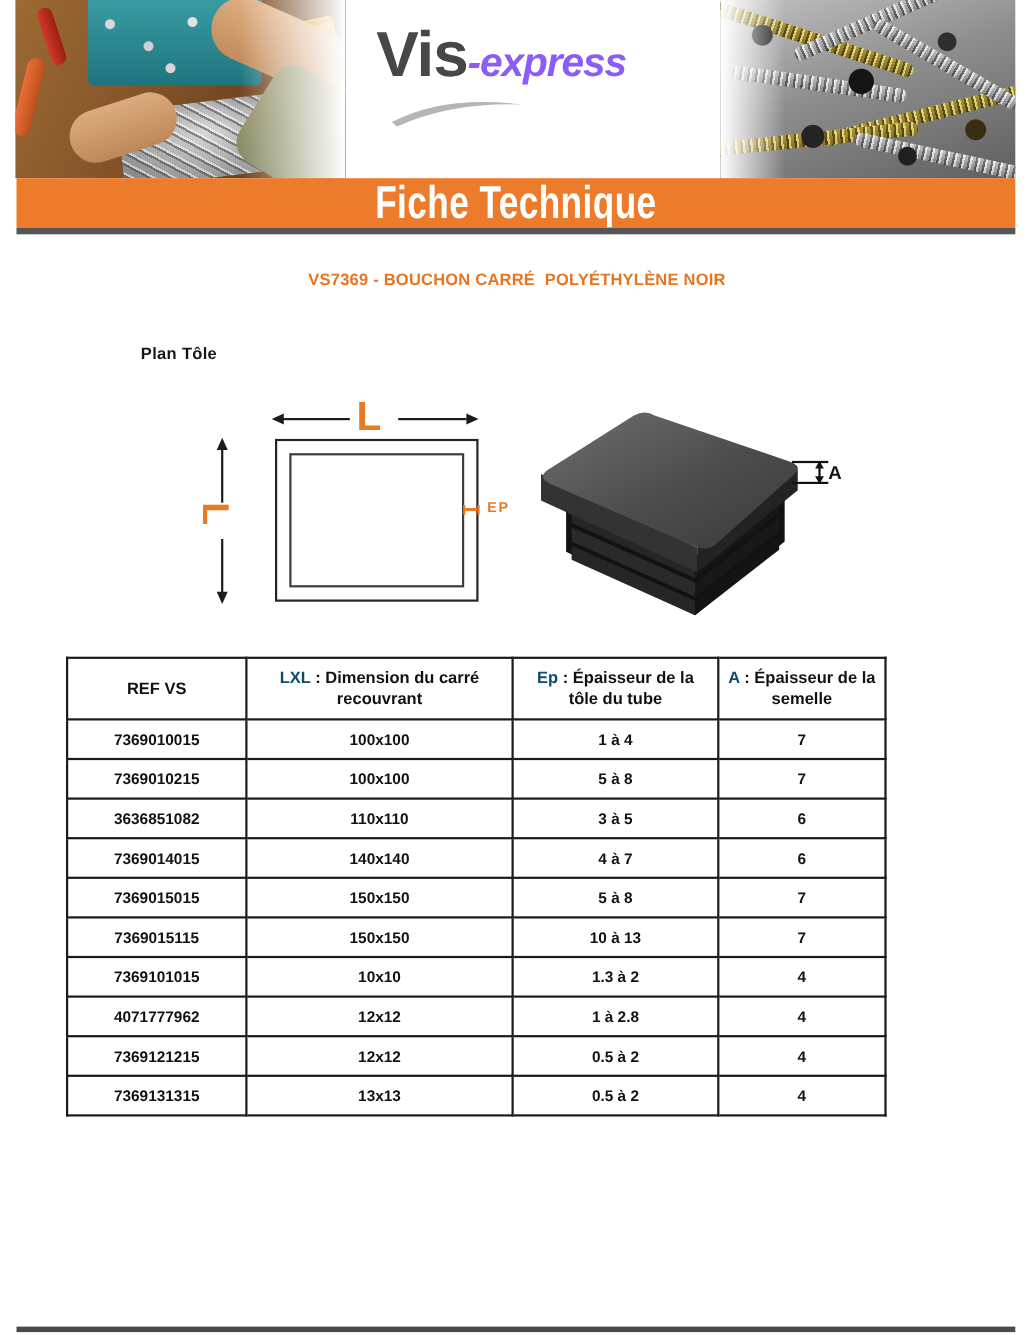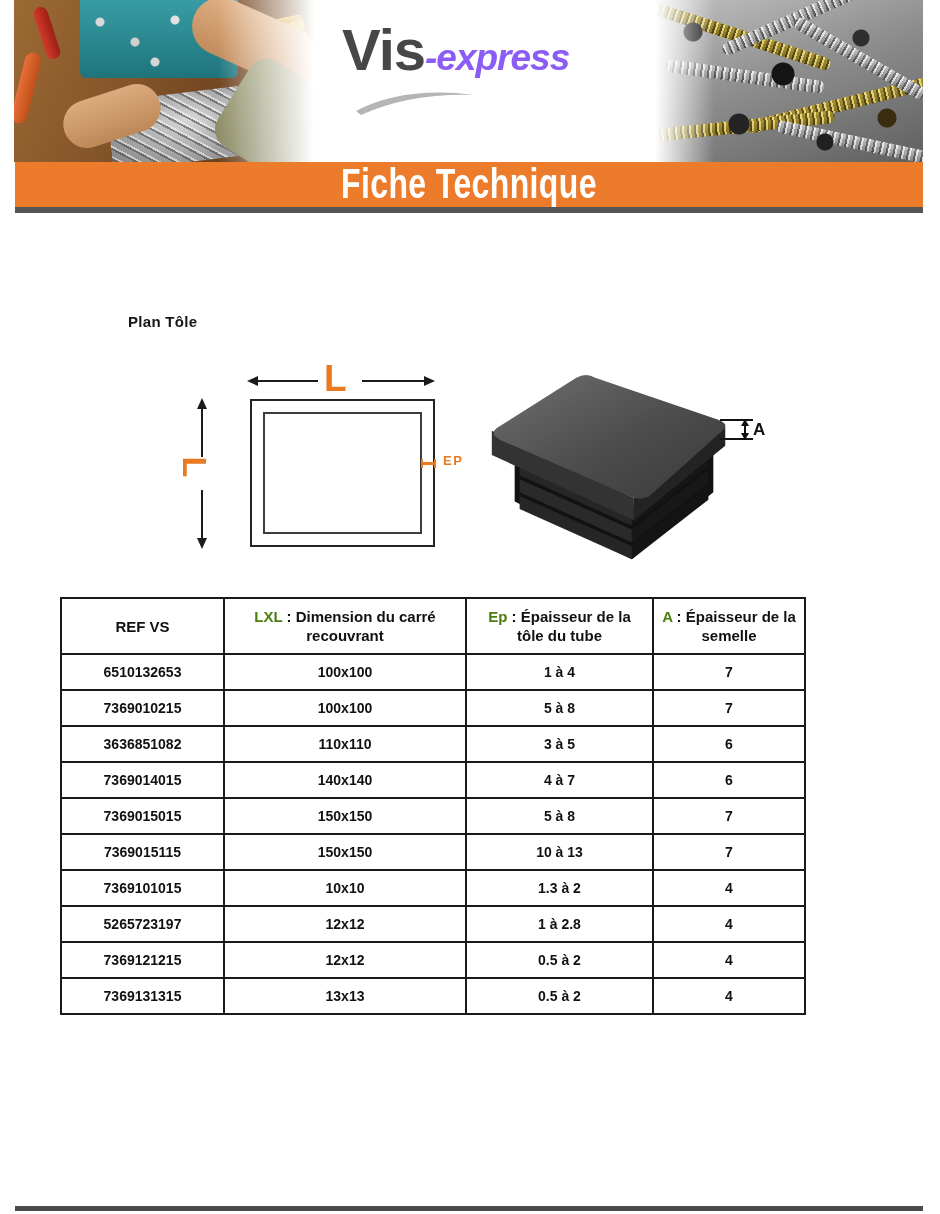--- a/index.html
+++ b/index.html
@@ -68,21 +68,21 @@
   .a-vert { position:absolute; left:744px; top:421px; width:2px; height:17px; background:#111111; }
   .a-arr-up { position:absolute; left:741px; top:419px; border-left:4px solid transparent; border-right:4px solid transparent; border-bottom:7px solid #111111; width:0; height:0; }
   .a-arr-dn { position:absolute; left:741px; top:433px; border-left:4px solid transparent; border-right:4px solid transparent; border-top:7px solid #111111; width:0; height:0; }
   .a-label { position:absolute; left:753px; top:420px; color:#111111; font-size:17px; font-weight:bold; }
 
   
   .spec-table { position:absolute; left:60px; top:597px; border-collapse:collapse; table-layout:fixed; }
   .spec-table th, .spec-table td { border:2px solid #1a1a1a; text-align:center; vertical-align:middle; color:#111111; }
   .spec-table th { font-size:15px; font-weight:bold; line-height:19px; height:56px; padding:4px 6px; }
   .spec-table td { font-size:14px; font-weight:bold; height:36px; padding:0 4px; }
-  .spec-table .pfx { color:#4d7c0f; }
+  .spec-table .pfx { color:#0c4a6e; }
 </style>
 </head>
 <body>
 
 <div class="page">
 
   <div class="photo photo-left">
     <div class="pshape teal-box"></div>
     <div class="pshape tool-orange"></div>
     <div class="pshape tool-red"></div>
@@ -112,20 +112,21 @@
     <div class="screw silver" style="left:120px; top:136px; width:160px; transform:rotate(12deg);"></div>
     <div class="pshape screw-heads"></div>
     <div class="pshape fade-left"></div>
   </div>
 
   <div class="banner">
     <span class="banner-title">Fiche Technique</span>
   </div>
   <div class="gray-rule-top"></div>
 
+  <div class="doc-title">VS7369 - BOUCHON CARRÉ  POLYÉTHYLÈNE NOIR</div>
 
   <div class="section-label">Plan Tôle</div>
 
   <div class="sq-outer"></div>
   <div class="sq-inner"></div>
 
   <div class="arrow left" style="left:247px; top:376px;"></div>
   <div class="dline" style="left:256px; top:380px; width:62px; height:2px;"></div>
   <div class="dim-L-top">L</div>
   <div class="dline" style="left:362px; top:380px; width:62px; height:2px;"></div>
@@ -178,21 +179,21 @@
       <tr>
         <th><span class="pfx"></span><span>REF VS</span></th>
         <th><span class="pfx">LXL</span><span> : Dimension du carré recouvrant</span></th>
         <th><span class="pfx">Ep</span><span> : Épaisseur de la tôle du tube</span></th>
         <th><span class="pfx">A</span><span> : Épaisseur de la semelle</span></th>
       </tr>
     </thead>
     <tbody>
 
         <tr>
-          <td>6510132653</td>
+          <td>7369010015</td>
           <td>100x100</td>
           <td>1 à 4</td>
           <td>7</td>
         </tr>
 
 
         <tr>
           <td>7369010215</td>
           <td>100x100</td>
           <td>5 à 8</td>
@@ -230,21 +231,21 @@
         </tr>
 
         <tr>
           <td>7369101015</td>
           <td>10x10</td>
           <td>1.3 à 2</td>
           <td>4</td>
         </tr>
 
         <tr>
-          <td>5265723197</td>
+          <td>4071777962</td>
           <td>12x12</td>
           <td>1 à 2.8</td>
           <td>4</td>
         </tr>
 
         <tr>
           <td>7369121215</td>
           <td>12x12</td>
           <td>0.5 à 2</td>
           <td>4</td>

